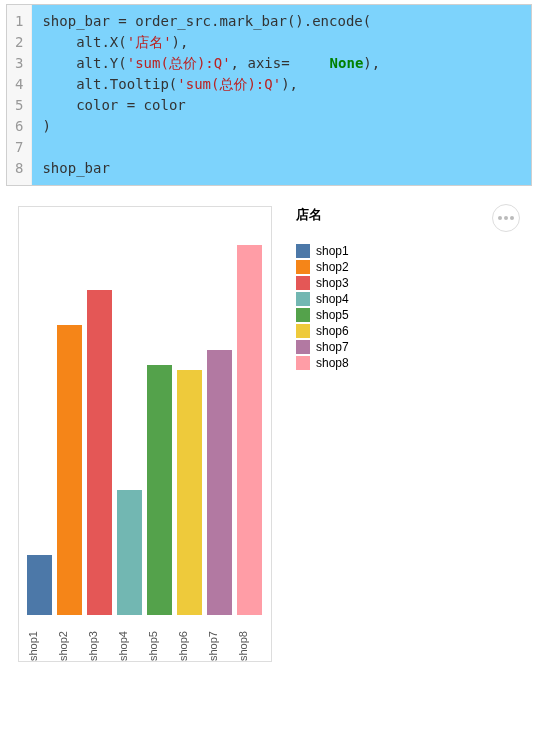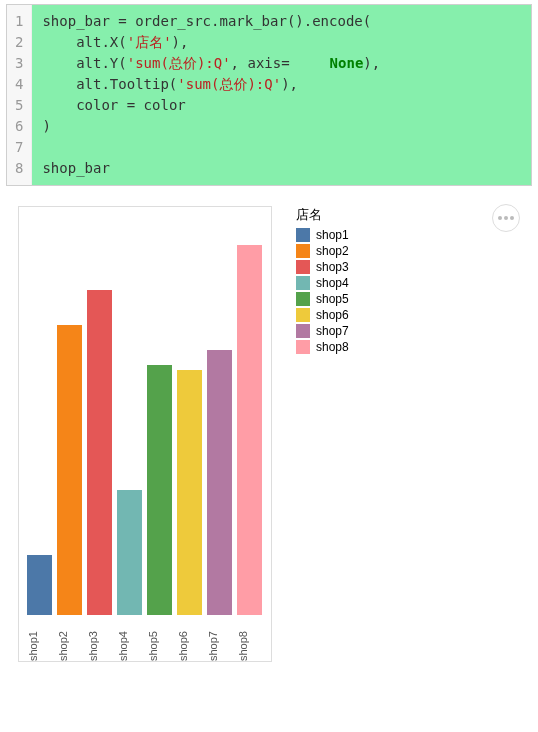--- a/index.html
+++ b/index.html
@@ -17,21 +17,21 @@
   font-family: Consolas, monospace;
   font-size: 14px;
   text-align: right;
   padding: 6px 8px;
   user-select: none;
   border-right: 1px solid #eee;
 }
 .gutter div { height: 21px; line-height: 21px; }
 .code-area {
   flex: 1;
-  background: #86efac;
+  background: #7dd3fc;
   padding: 6px 10px;
   font-family: Consolas, monospace;
   font-size: 14px;
   white-space: pre;
   color: #333;
 }
 .code-line { height: 21px; line-height: 21px; }
 .str { color: #ba2121; }
 .kw { color: #008000; font-weight: bold; margin-left: 40px; }
 .id { color: #333; }
@@ -43,21 +43,21 @@
 .axis-labels { display: flex; padding-top: 6px; }
 .axis-label {
   width: 25px; margin-right: 5px;
   font-size: 11px; color: #555;
   writing-mode: vertical-rl; transform: rotate(180deg);
   text-align: left; height: 40px;
 }
 .axis-label:last-child { margin-right: 0; }
 
 .legend { margin-left: 24px; font-size: 12px; }
-.legend-title { font-weight: normal; font-size: 13px; margin-bottom: 4px; }
+.legend-title { font-weight: bold; font-size: 13px; margin-bottom: 20px; }
 .legend-item { display: flex; align-items: center; margin-bottom: 2px; }
 .swatch { width: 14px; height: 14px; margin-right: 6px; }
 
 .menu-btn {
   position: absolute; top: 6px; right: 18px;
   width: 28px; height: 28px; border-radius: 50%;
   border: 1px solid #ddd; background: #fff;
   display: flex; align-items: center; justify-content: center;
   cursor: pointer;
 }

